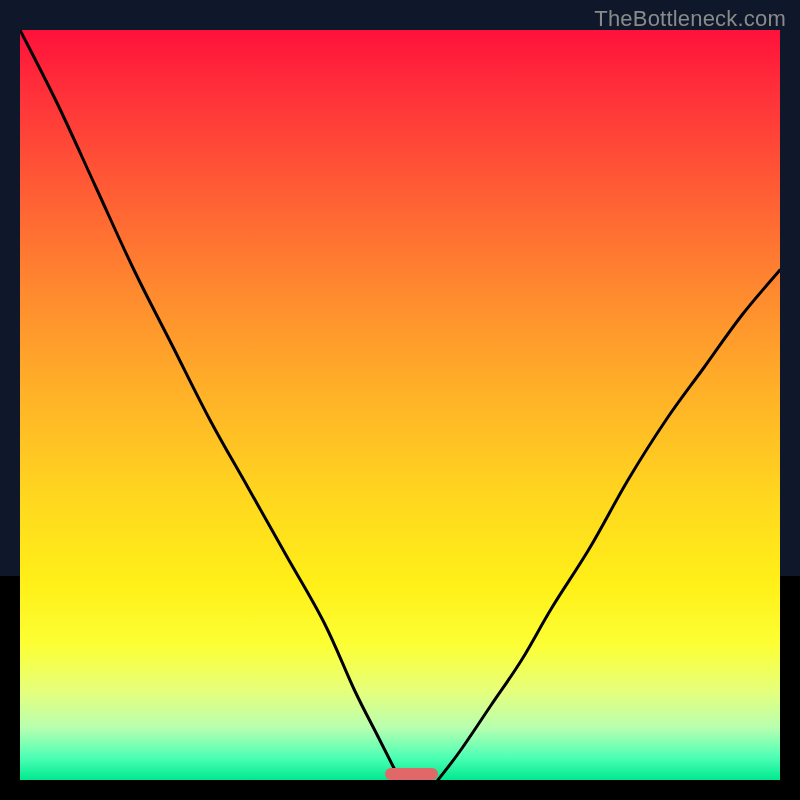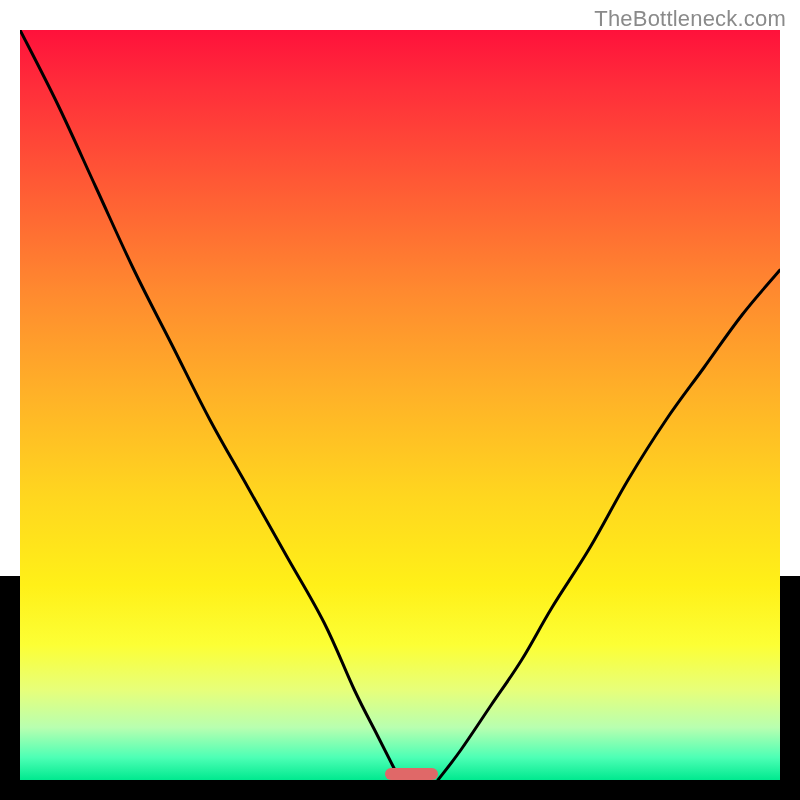--- a/index.html
+++ b/index.html
@@ -8,21 +8,21 @@
     width: 800px;
     height: 800px;
     background: #000;
     font-family: Arial, Helvetica, sans-serif;
     overflow: hidden;
   }
   .frame {
     position: relative;
     width: 800px;
     height: 576px;
-    background: #ffffff;
+    background: #0f172a;
   }
   .plot {
     position: absolute;
     left: 20px;
     top: 30px;
     width: 760px;
     height: 750px;
     background: linear-gradient(
       to bottom,
       #ff113b 0%,

